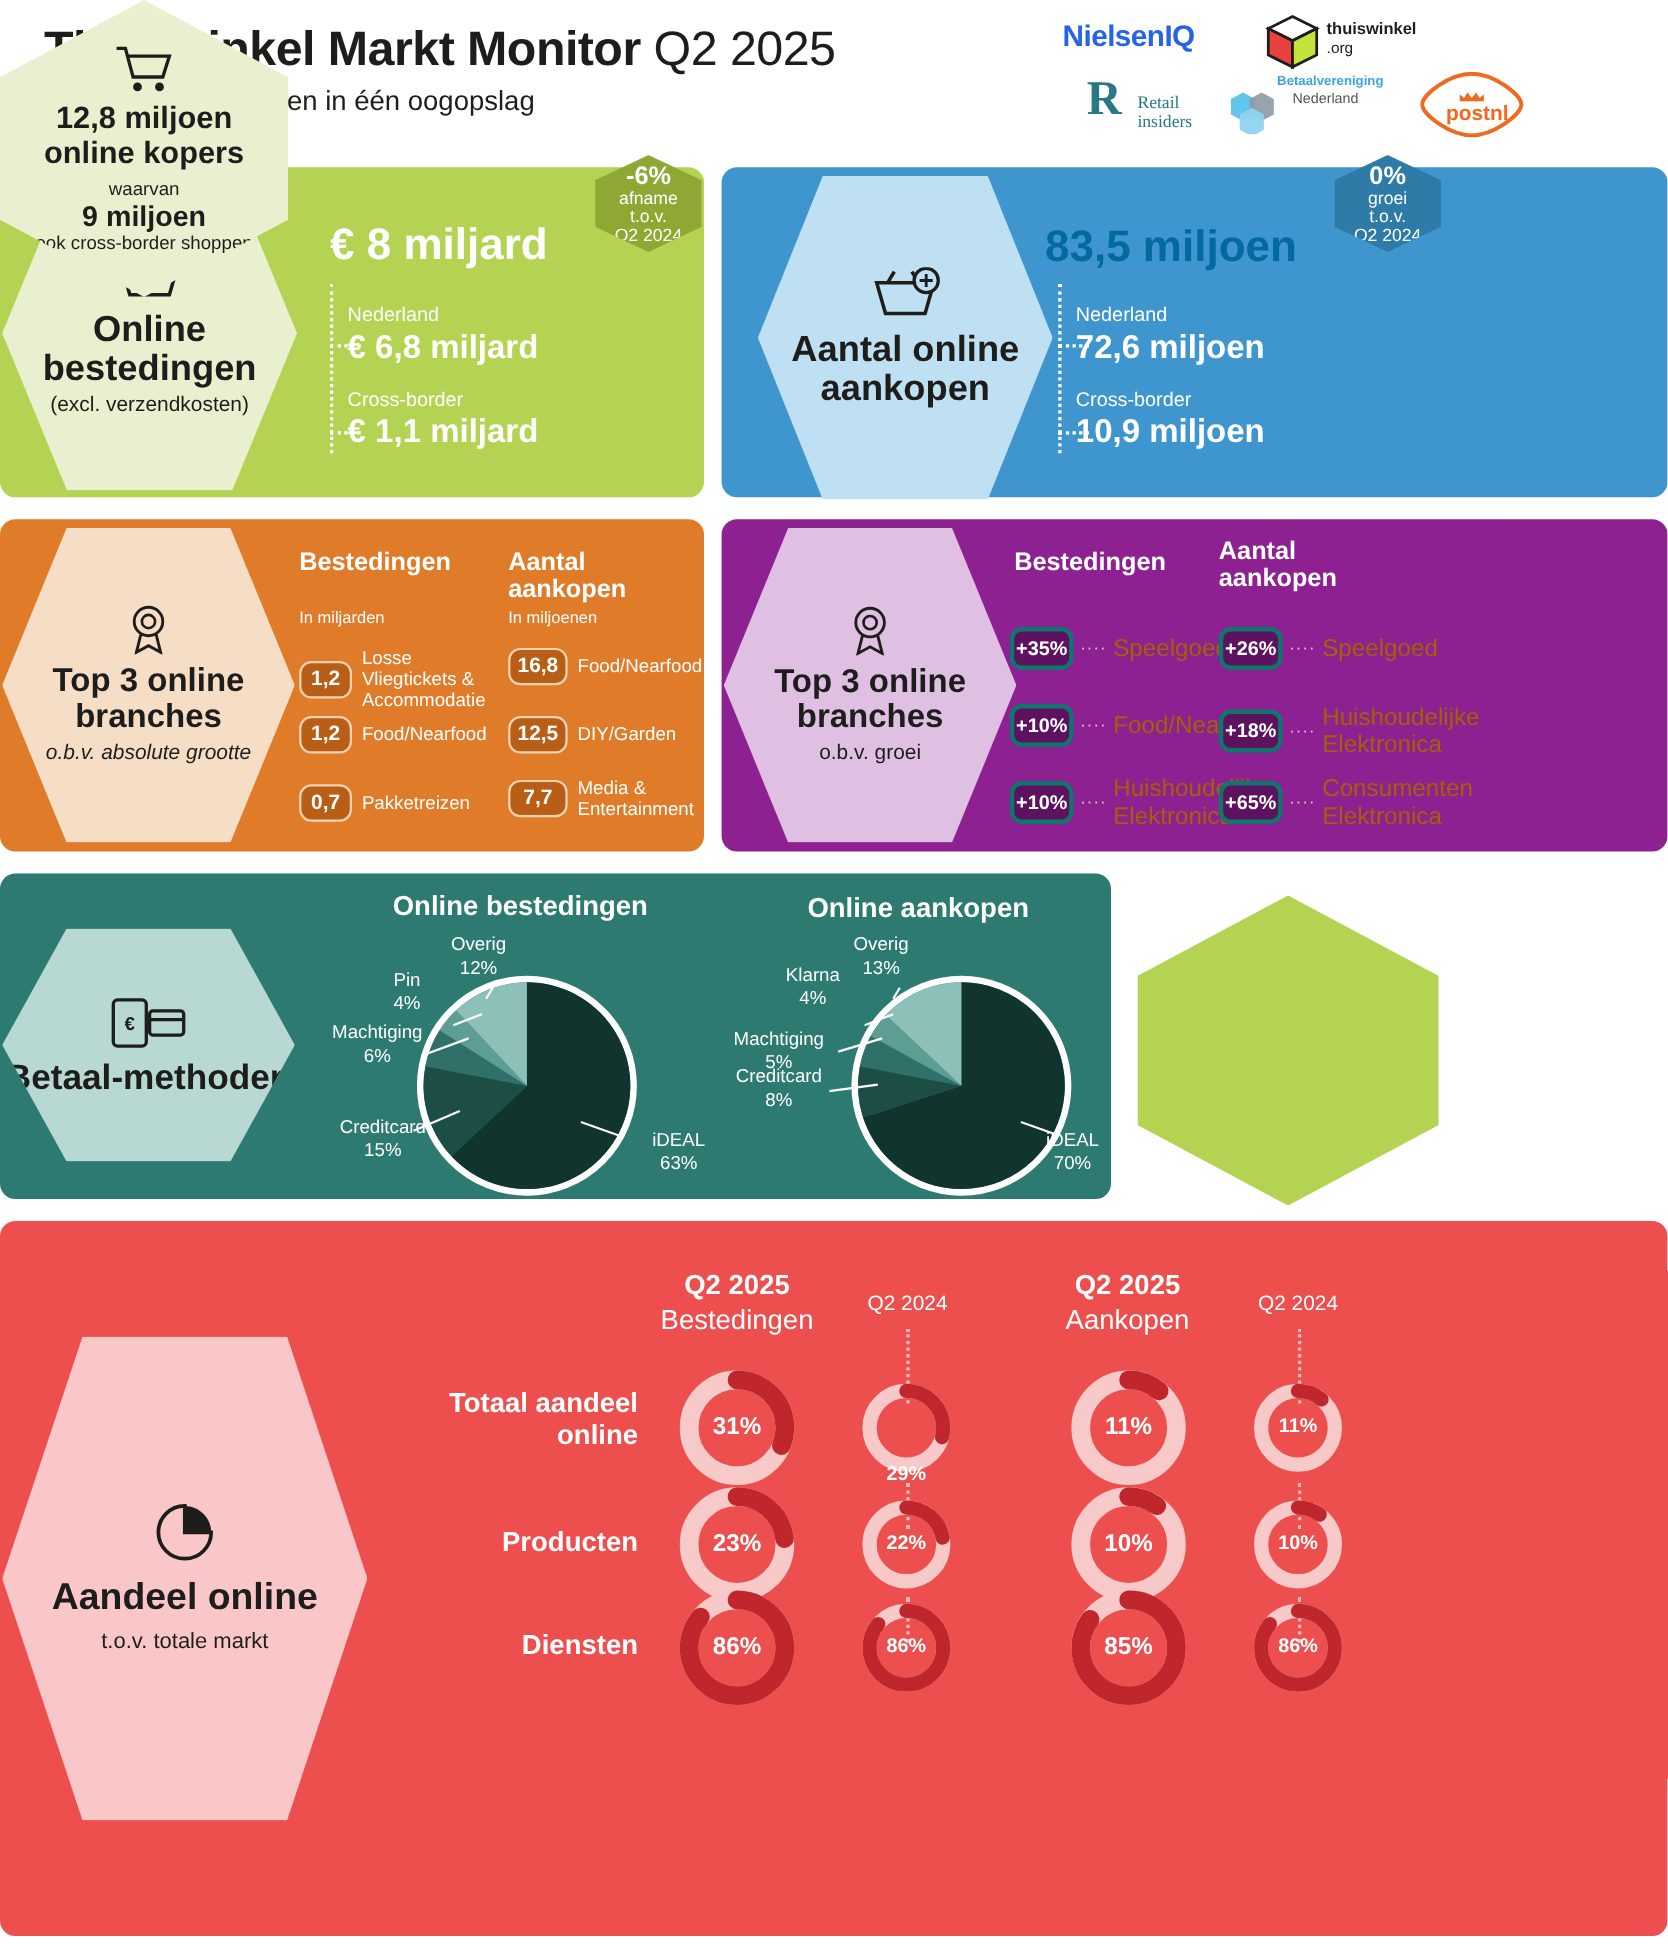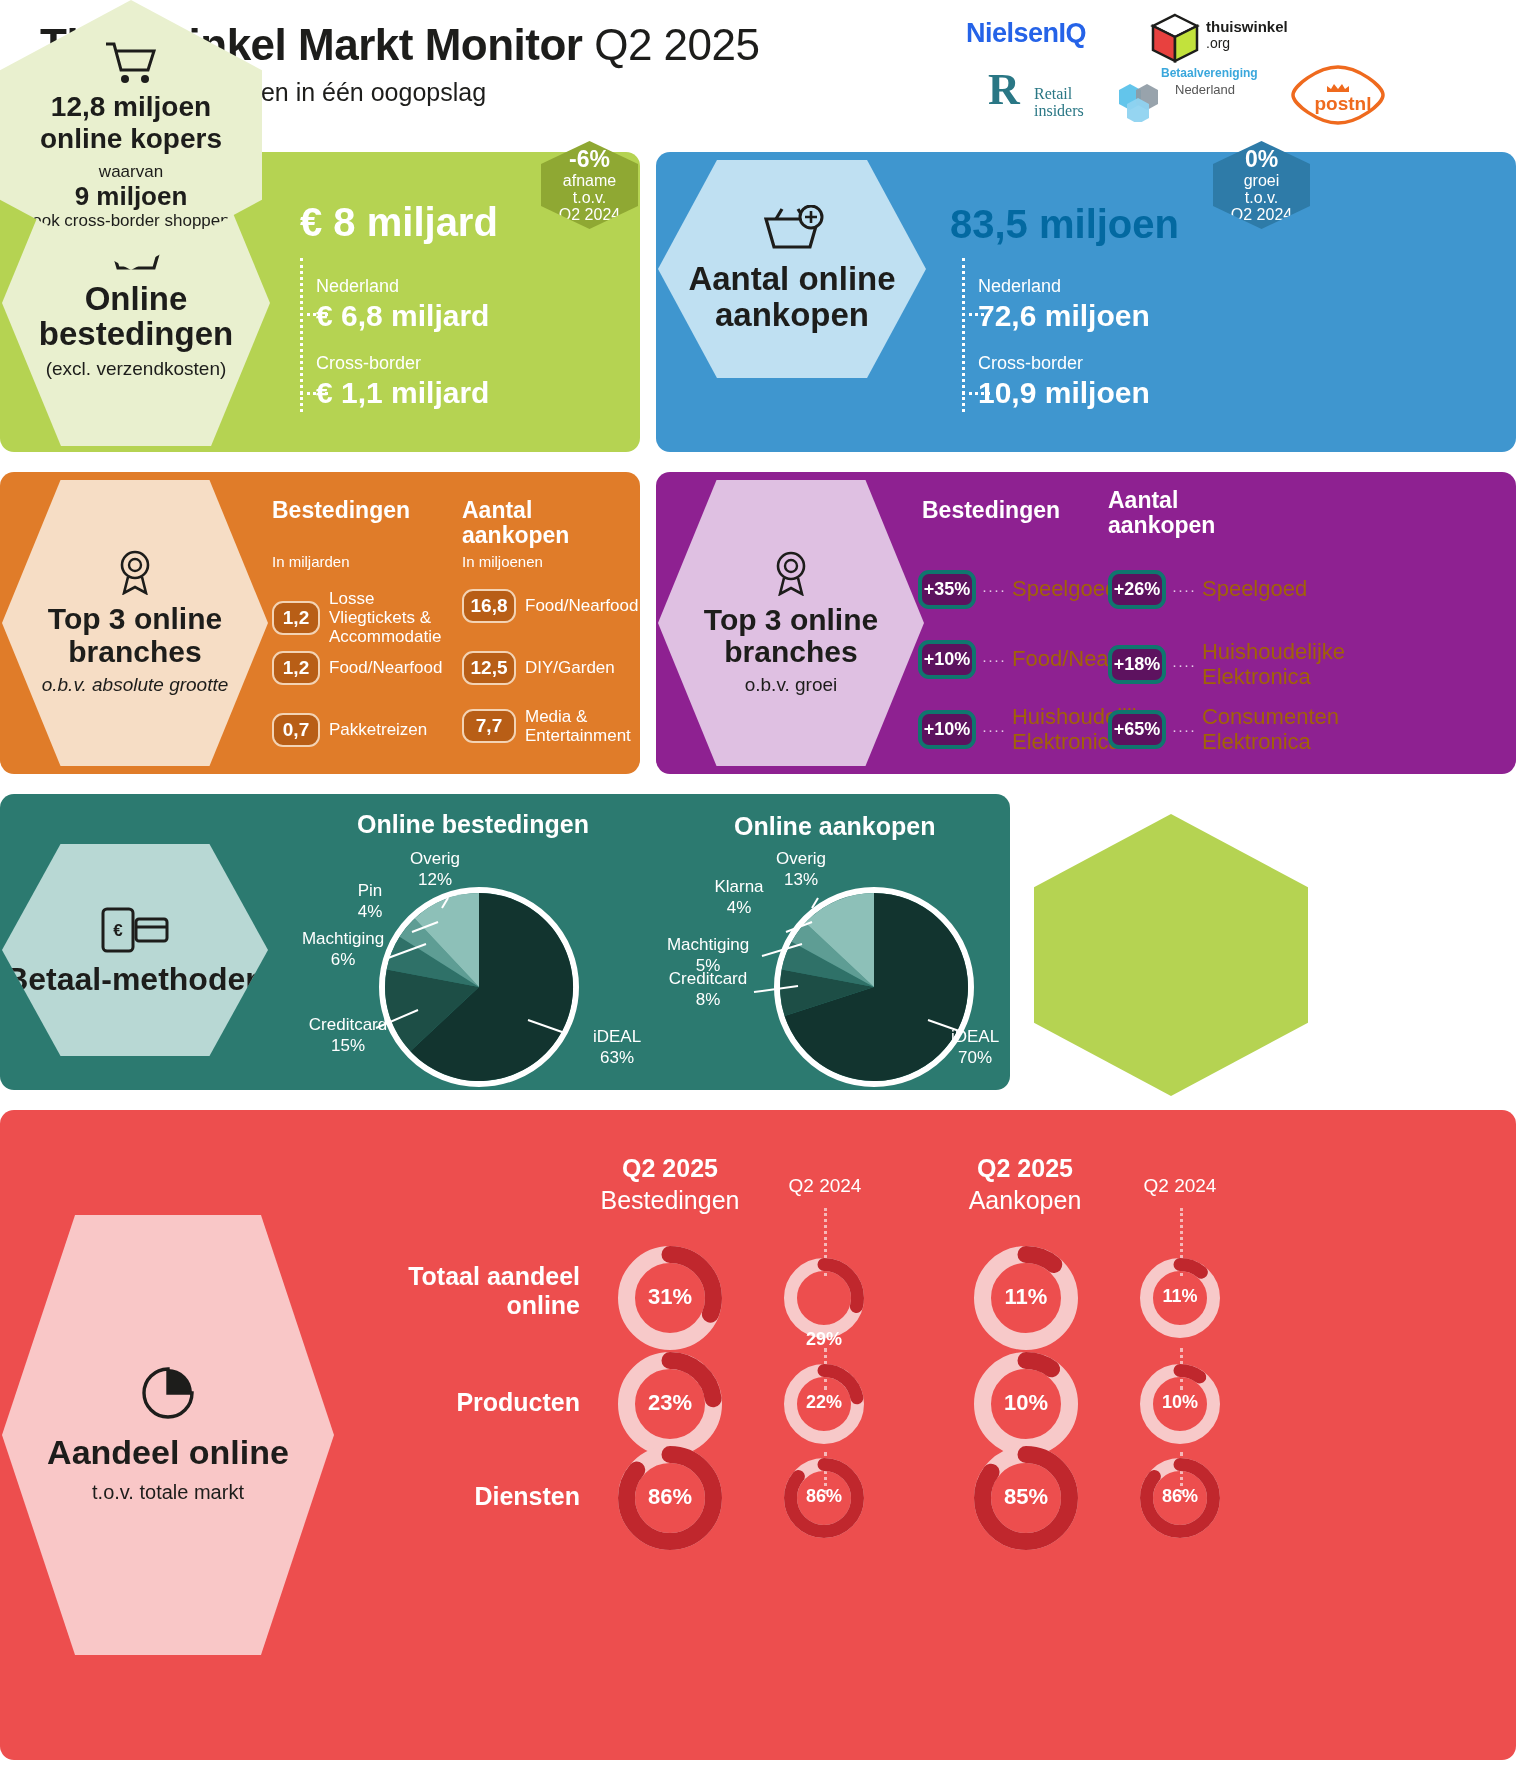--- a/index.html
+++ b/index.html
@@ -55,21 +55,21 @@
   .sub-wrap { position:absolute; color:#fff; }
   .sub-label { font-size:18px; font-weight:400; }
   .sub-value { font-size:30px; font-weight:bold; margin-top:2px; }
   .dotline-v { position:absolute; border-left:3px dotted #fff; }
   .dotline-h { position:absolute; border-top:3px dotted #fff; }
   #green-badge { left:541px; top:141px; width:97px; height:88px; background:#8fa833; font-size:16px; }
   #green-badge b { font-size:23px; }
 
   
   #blue-card { left:656px; top:152px; width:860px; height:300px; background:#3f96cf; }
-  #blue-hex { left:658px; top:160px; width:268px; height:218px; background:#bfe0f2; }
+  #blue-hex { left:689px; top:160px; width:268px; height:294px; background:#bfe0f2; }
   #blue-hex .h1 { font-size:33px; font-weight:bold; line-height:1.08;}
   .icon-basket2 { width:64px; height:46px; margin-bottom:10px;}
   #blue-main { position:absolute; left:950px; top:202px; font-size:40px; font-weight:bold; color:#0369a1;}
   #blue-badge { left:1213px; top:141px; width:97px; height:88px; background:#2e7ba8; font-size:16px;}
   #blue-badge b { font-size:23px; }
 
   
   #orange-card { left:0; top:472px; width:640px; height:302px; background:#e07c29; }
   #orange-hex { left:2px; top:480px; width:266px; height:286px; background:#f6ddc5; }
   #orange-hex .h1 { font-size:30px; font-weight:bold; line-height:1.08;}

